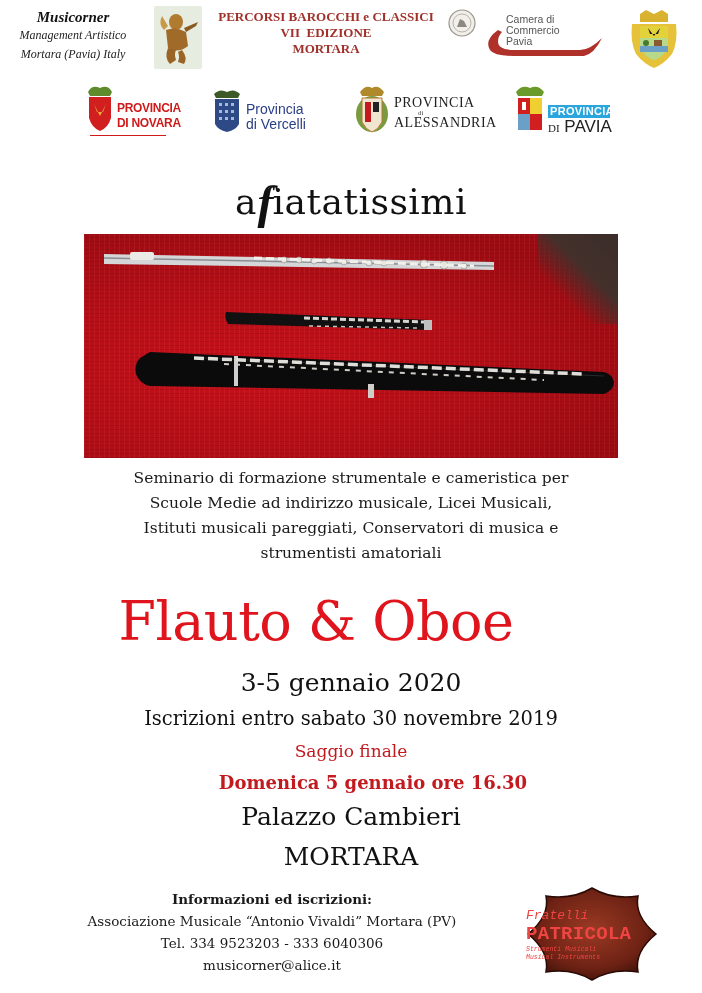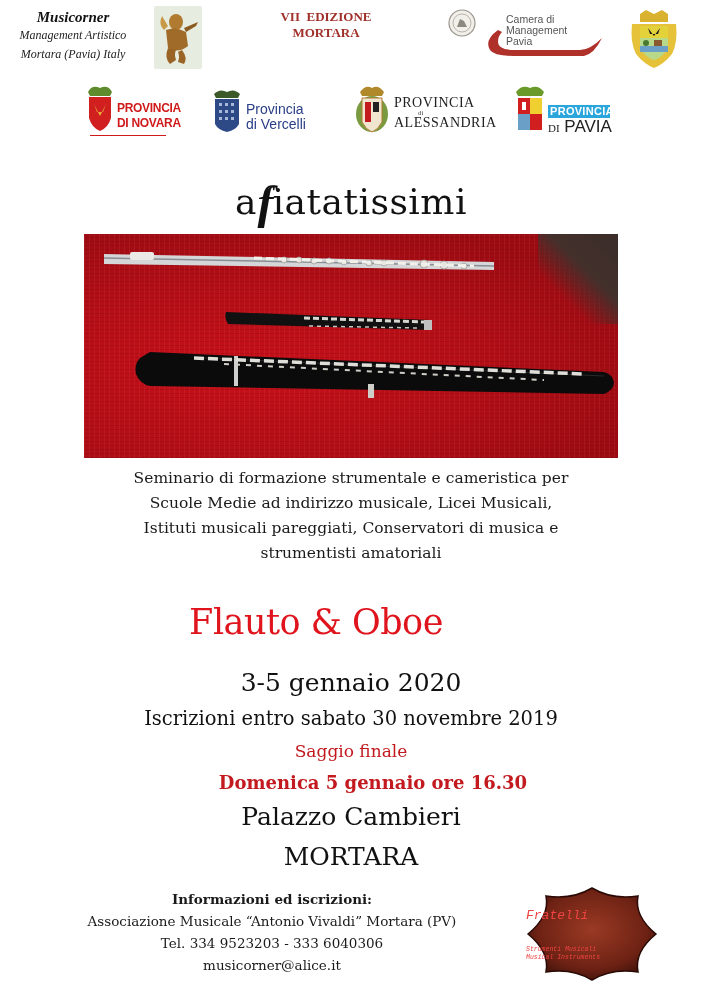--- a/index.html
+++ b/index.html
@@ -43,21 +43,21 @@
       #a80c14; }
   #photo .tex { position:absolute; inset:0;
     background-image: repeating-linear-gradient(90deg, rgba(255,120,130,0.10) 0 1px, transparent 1px 5px),
                       repeating-linear-gradient(0deg, rgba(60,0,0,0.12) 0 1px, transparent 1px 4px); }
   #photo .corner { position:absolute; right:0; top:0; width:80px; height:90px;
     background: linear-gradient(225deg, #3b2d2a 0%, #43302b 40%, transparent 70%); }
 
   
   #desc { left: 60px; top: 466px; width: 582px; text-align: center; font-family: "DejaVu Serif", serif; font-size: 15.5px; line-height: 25px; color: #1a1a1a; }
 
-  #headline { left: 0; top: 594px; width: 632px; text-align: center; font-family: "DejaVu Serif", serif; font-size: 35px; line-height: 56px; color: #e0141c; letter-spacing: -0.5px; }
+  #headline { left: 0; top: 594px; width: 632px; text-align: center; font-family: "DejaVu Serif", serif; font-size: 54px; line-height: 56px; color: #e0141c; letter-spacing: -0.5px; }
   #dates { left: 0; top: 666px; width: 702px; text-align: center; font-family: "DejaVu Serif", serif; font-size: 25px; line-height: 34px; color: #111; }
   #iscr { left: 0; top: 704px; width: 702px; text-align: center; font-family: "DejaVu Serif", serif; font-size: 19.5px; line-height: 30px; color: #111; }
   #saggio { left: 0; top: 738px; width: 702px; text-align: center; font-family: "DejaVu Serif", serif; font-size: 17px; line-height: 26px; color: #c21a1f; }
   #domenica { left: 0; top: 769px; width: 702px; text-align: center; font-family: "DejaVu Serif", serif; font-weight: bold; font-size: 18px; line-height: 28px; color: #c21a1f; padding-left: 44px; }
   #palazzo { left: 0; top: 799px; width: 702px; text-align: center; font-family: "DejaVu Serif", serif; font-size: 25px; line-height: 36px; color: #111; }
   #mortara { left: 0; top: 839px; width: 702px; text-align: center; font-family: "DejaVu Serif", serif; font-size: 25px; line-height: 36px; color: #111; }
 
   #info { left: 52px; top: 888px; width: 440px; text-align: center; font-family: "DejaVu Serif", serif; color: #1a1a1a; }
   #info .h { font-weight: bold; font-size: 13.5px; line-height: 22px; }
   #info .l { font-size: 13.5px; line-height: 22px; }
@@ -79,35 +79,36 @@
     <ellipse cx="22" cy="16" rx="7" ry="8" fill="#b07a30"></ellipse>
     <path d="M12 24 Q22 20 32 26 L34 40 Q24 48 14 42 Z" fill="#a06a28"></path>
     <path d="M30 22 L44 16 L42 20 L32 26 Z" fill="#8a5a20"></path>
     <path d="M14 42 Q10 52 16 58 L22 54 Q20 48 22 44 Z" fill="#9a6426"></path>
     <path d="M28 44 Q34 52 30 58 L24 56 Q26 50 24 46 Z" fill="#9a6426"></path>
     <path d="M8 10 Q4 18 10 24 L14 20 Z" fill="#c89a48"></path>
   </svg>
 </div>
 
 <div id="stagione" class="abs">
+  <div>PERCORSI BAROCCHI e CLASSICI</div>
   <div style="white-space:pre;">VII  EDIZIONE</div>
   <div>MORTARA</div>
 </div>
 
 <div id="seal" class="abs">
   <svg width="28" height="28" viewBox="0 0 28 28">
     <circle cx="14" cy="14" r="13" fill="#f1efe9" stroke="#9a958c" stroke-width="1.2"></circle>
     <circle cx="14" cy="14" r="9" fill="none" stroke="#a8a39a" stroke-width="0.8"></circle>
     <path d="M9 18 L12 10 L16 12 L19 18 Z" fill="#8e8980"></path>
   </svg>
 </div>
 
 <div id="camera" class="abs">
   <div class="t">
-    <div>Camera di Management</div>
+    <div>Camera di Commercio</div>
     <div>Pavia</div>
   </div>
   <svg width="120" height="32" viewBox="0 0 120 32">
     <path d="M14 4 Q0 14 6 24 Q10 30 30 30 L100 30 Q110 28 118 12 Q106 24 96 24 L30 24 Q14 24 14 16 Q14 10 18 6 Z" fill="#b0302a"></path>
   </svg>
 </div>
 
 <div id="coat" class="abs">
   <svg width="52" height="60" viewBox="0 0 52 60">
     <path d="M12 4 L18 0 L26 4 L34 0 L40 4 L40 12 L12 12 Z" fill="#d9b230"></path>
@@ -255,15 +256,16 @@
     <defs>
       <radialGradient id="pg" cx="50%" cy="45%" r="60%">
         <stop offset="0%" stop-color="#9a3a24"></stop>
         <stop offset="70%" stop-color="#6e2214"></stop>
         <stop offset="100%" stop-color="#3e120a"></stop>
       </radialGradient>
     </defs>
     <path d="M66 2 Q86 14 112 10 Q108 30 130 48 Q108 66 112 86 Q86 82 66 94 Q46 82 20 86 Q24 66 2 48 Q24 30 20 10 Q46 14 66 2 Z" fill="url(#pg)" stroke="#2a0a04" stroke-width="1.5"></path>
   </svg>
   <div class="txt" style="top:22px; font-size:13px; font-style:italic;">Fratelli</div>
+  <div class="txt" style="top:37px; font-size:19px; font-weight:bold; letter-spacing:0.3px;">PATRICOLA</div>
   <div class="txt" style="top:60px; font-size:6.5px; font-style:italic; line-height:8px;">Strumenti Musicali</div>
   <div class="txt" style="top:68px; font-size:6.5px; font-style:italic; line-height:8px;">Musical Instruments</div>
 </div>
 
 </body></html>

